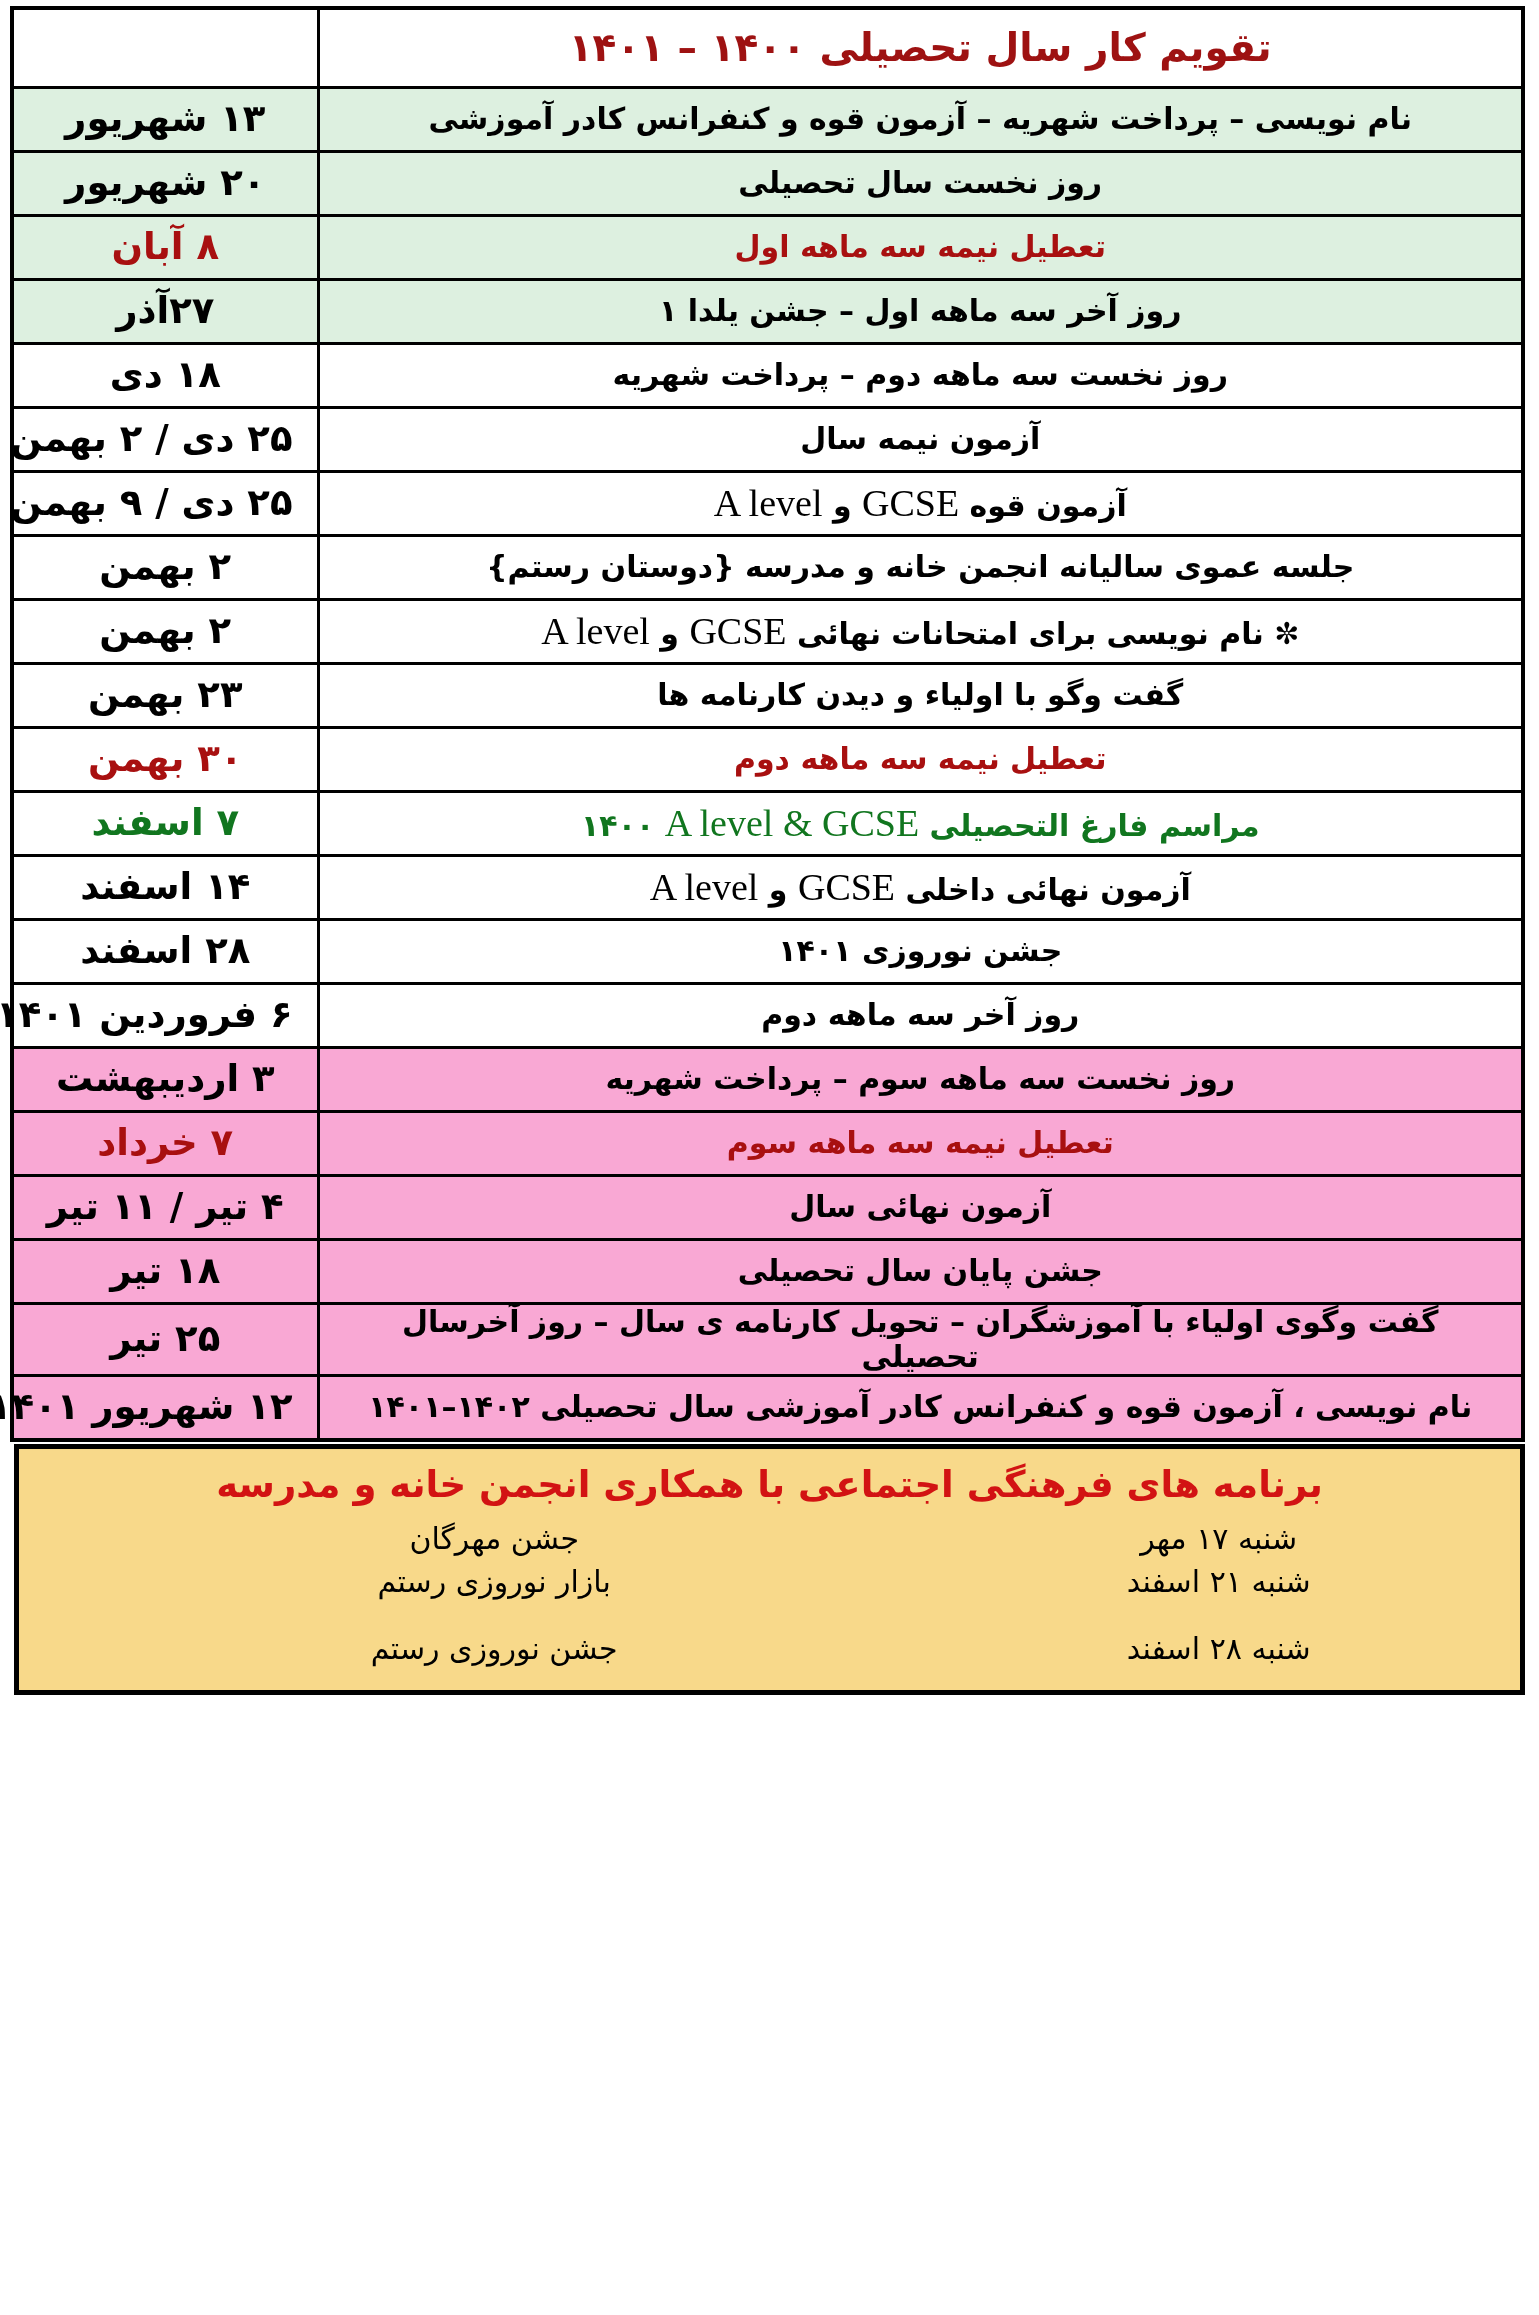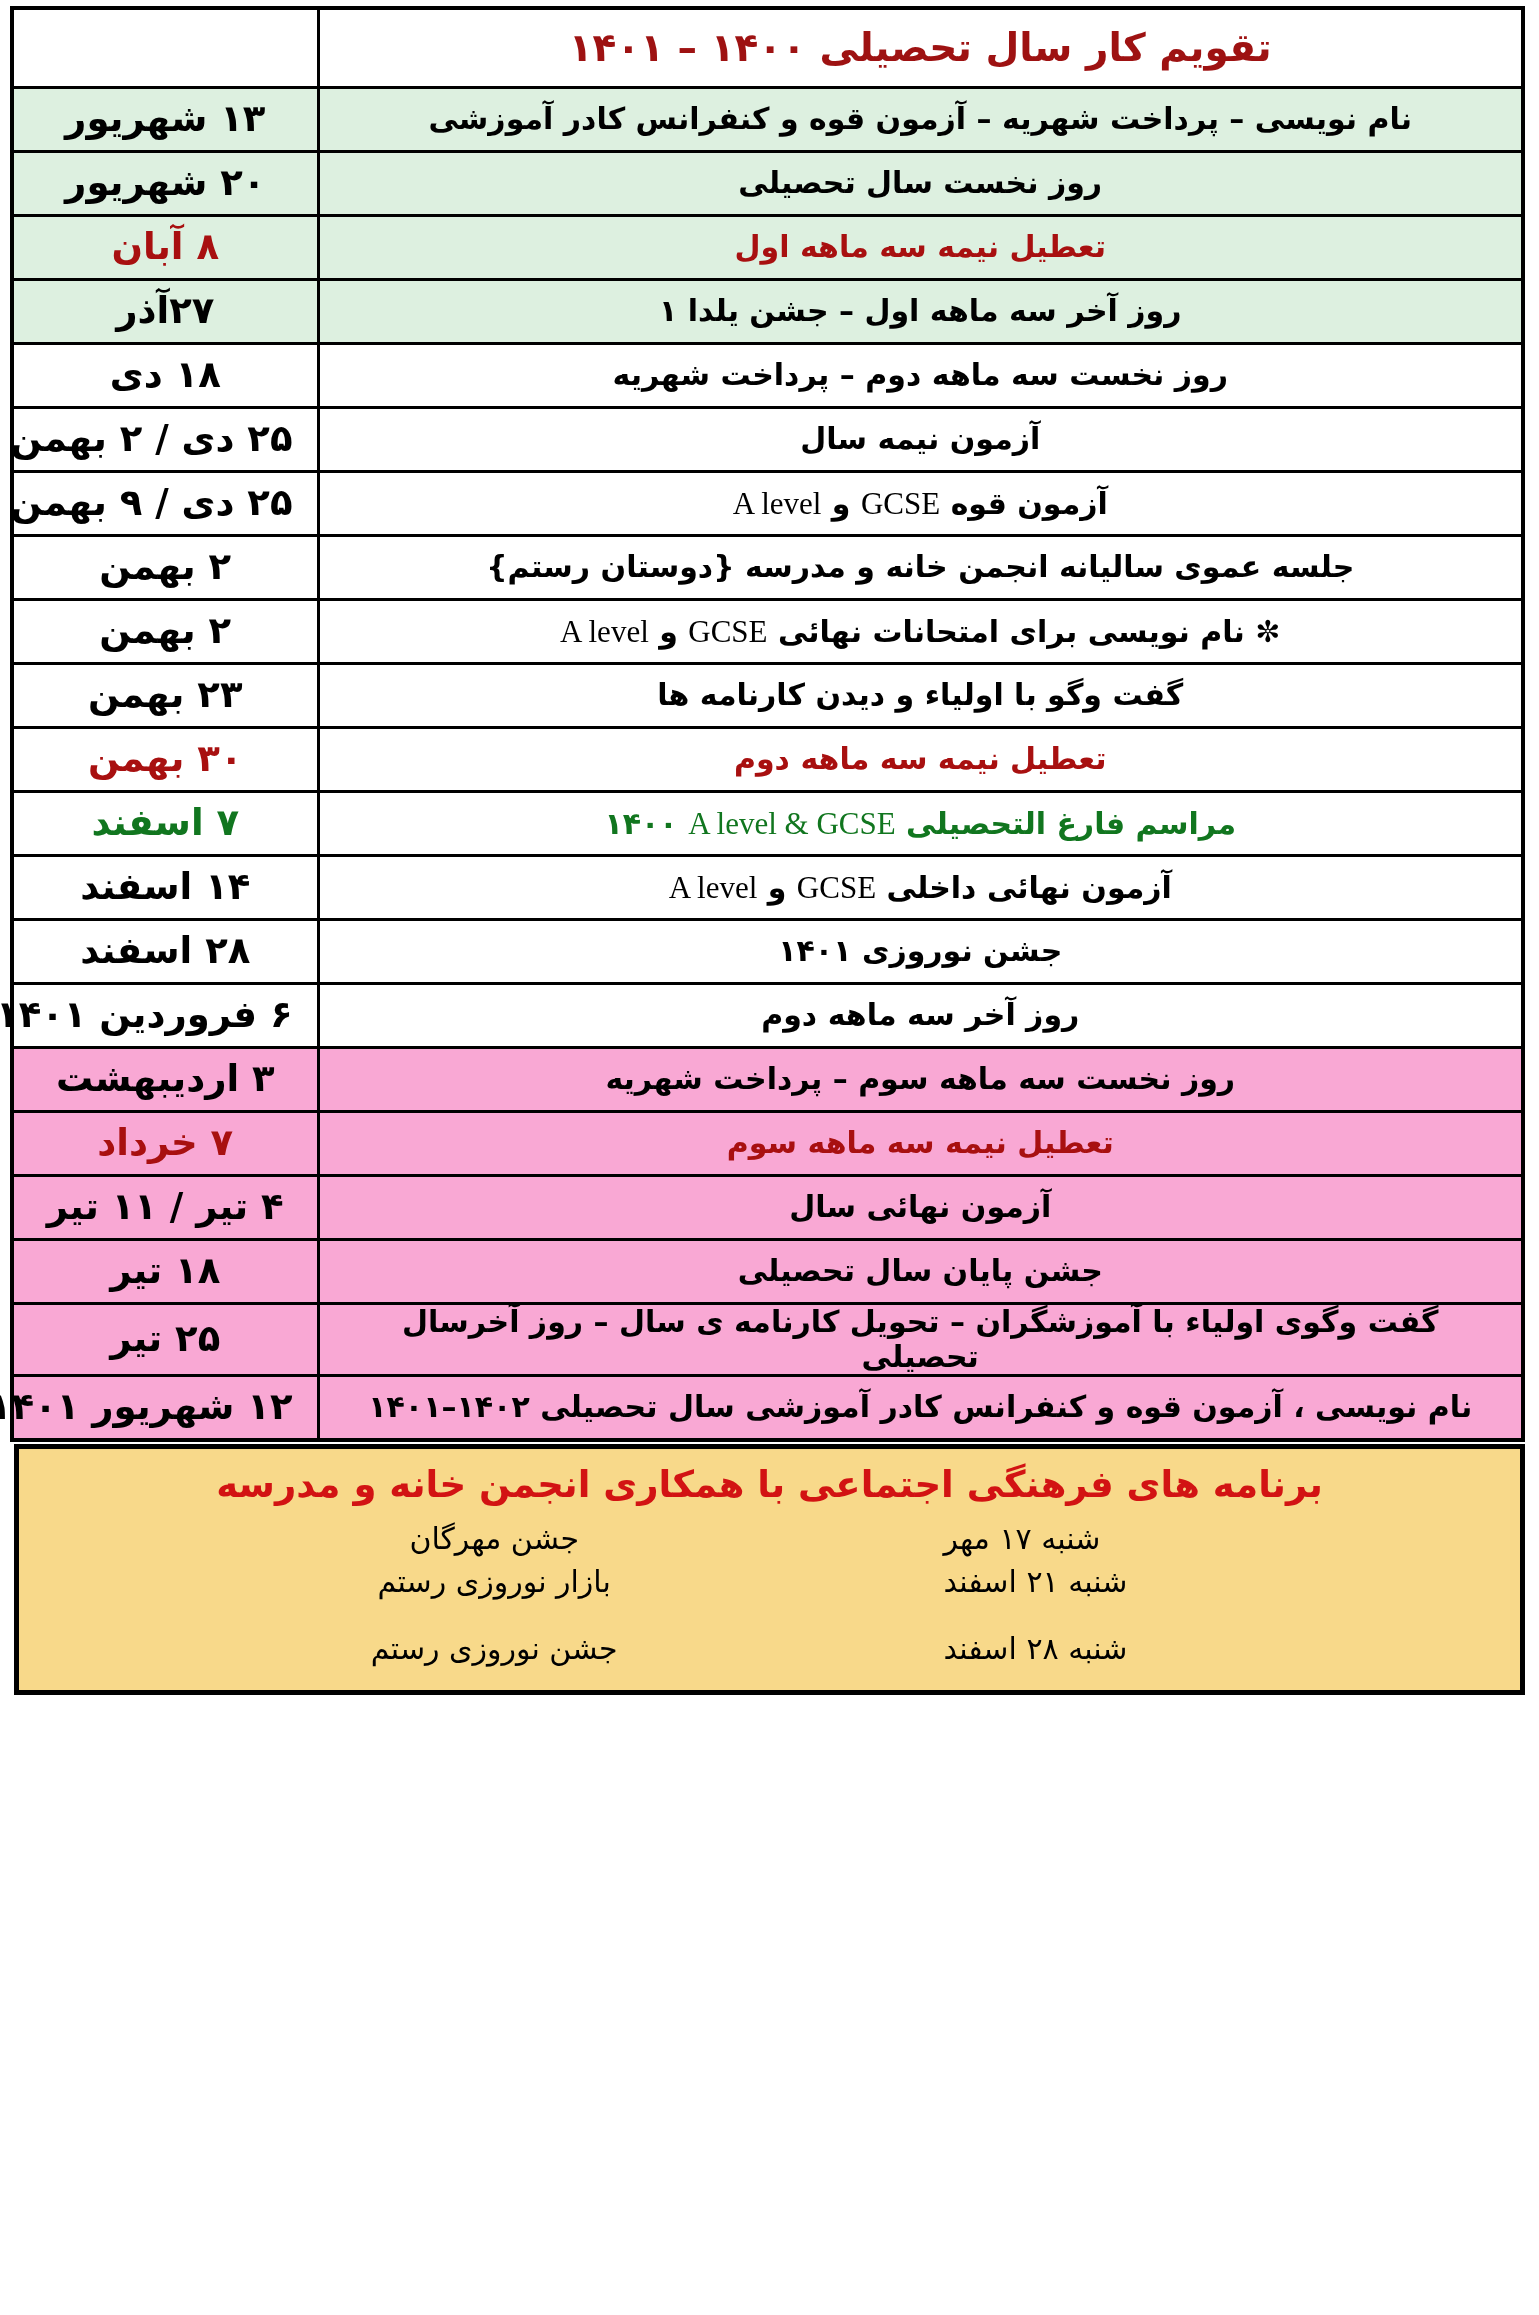--- a/index.html
+++ b/index.html
@@ -76,21 +76,21 @@
   .bg-white { background: #ffffff; }
 
   
   .tx-red   { color: #a81010; }
   .tx-green { color: #11761f; }
   .tx-black { color: #000000; }
 
   .latin {
     font-family: "Liberation Serif", "DejaVu Serif", serif;
     font-weight: normal;
-    font-size: 31px;
+    font-size: 38px;
     direction: ltr;
     unicode-bidi: embed;
     display: inline-block;
   }
   .underline-year { text-underline-offset: 5px; }
 
   
   .footnote {
     width: 1511px;
     text-align: center;
@@ -125,21 +125,21 @@
     table-layout: fixed;
   }
   table.programs-table td {
     border: none;
     font-size: 30px;
     font-weight: normal;
     color: #000;
     padding: 3px 0;
     line-height: 1.25;
   }
-  td.pg-date { width: 38%; text-align: left; padding-right: 28px; margin-top: 32px; }
+  td.pg-date { width: 38%; text-align: center; padding-right: 28px; margin-top: 32px; }
   td.pg-name { width: 62%; text-align: center; padding-right: 0; }
   tr.pg-spaced td { padding-top: 26px; }
 </style>
 </head>
 <body>
 
 <div class="page">
 
   <table class="calendar">
     <colgroup>

